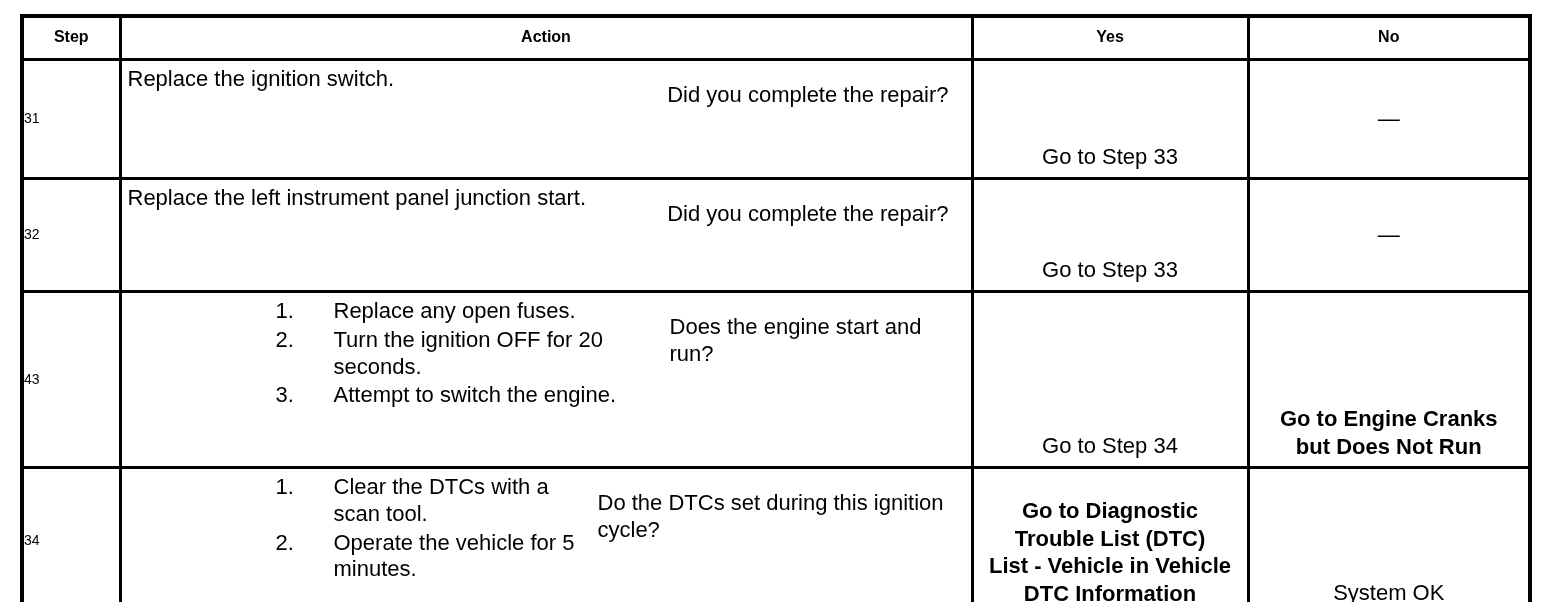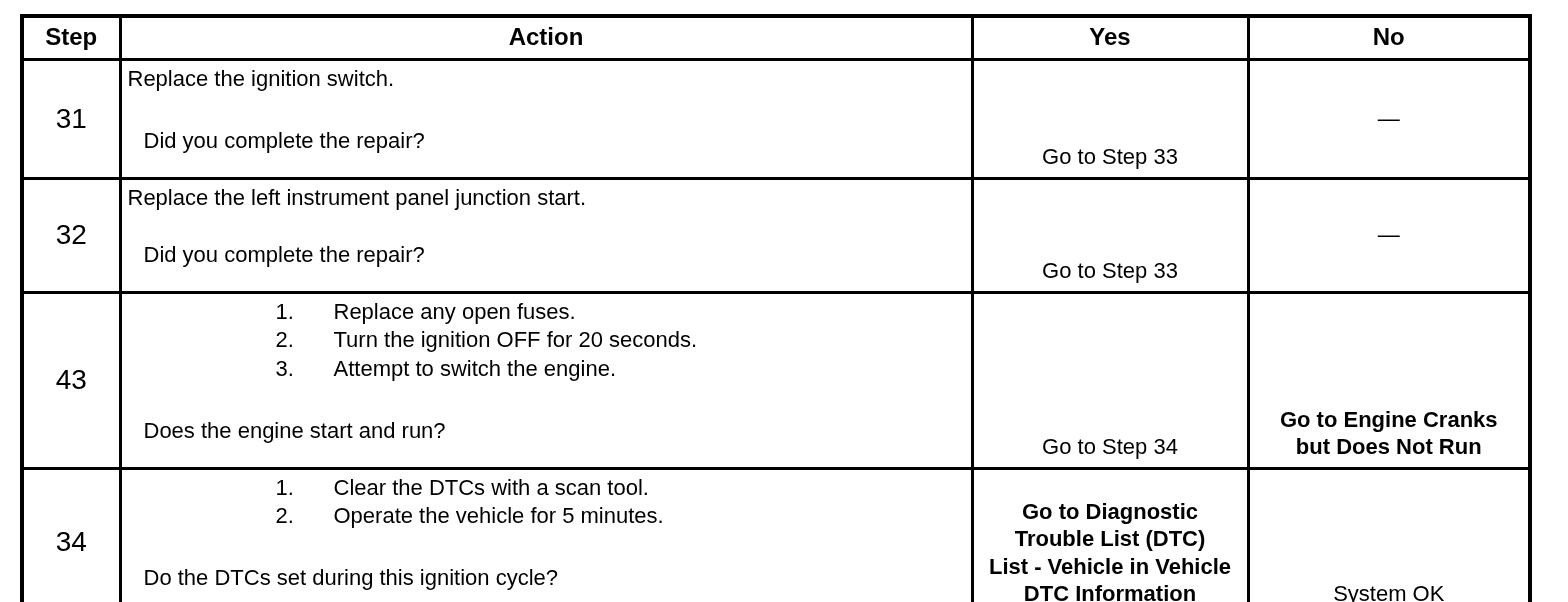--- a/index.html
+++ b/index.html
@@ -42,41 +42,40 @@
   table.diag-table {
     border-width: 4px;
   }
 
   col.col-step   { width: 98px; }
   col.col-action { width: 852px; }
   col.col-yes    { width: 276px; }
   col.col-no     { width: 282px; }
 
   thead th {
-    font-size: 24px;
+    font-size: 16px;
     font-weight: bold;
     text-align: center;
     vertical-align: middle;
     height: 34px;
     padding: 2px 0 4px 0;
     line-height: 1.1;
   }
 
   td {
     font-size: 22px;
     font-weight: normal;
     vertical-align: bottom;
     padding: 0;
     line-height: 1.22;
   }
 
   td.step-cell {
-    text-align: center;
-    vertical-align: middle;
-    font-size: 28px;
+    vertical-align: middle;
+    font-size: 14px;
   }
 
   td.action-cell {
     text-align: left;
     vertical-align: bottom;
     padding: 5px 6px 6px 6px;
     position: relative;
   }
 
   td.yes-cell, td.no-cell {
@@ -86,21 +85,21 @@
   }
 
   
   tr.row-31 td { height: 105px; }
   tr.row-32 td { height: 99px; }
   tr.row-33 td { height: 162px; }
   tr.row-34 td { height: 133px; }
 
   .action-inner {
     display: flex;
-    flex-direction: column;
+    flex-direction: row;
     justify-content: center;
     height: 100%;
   }
 
   .lead-line {
     margin: 0 0 0 0;
   }
 
   .spacer-gap {
     flex: 1 1 auto;

